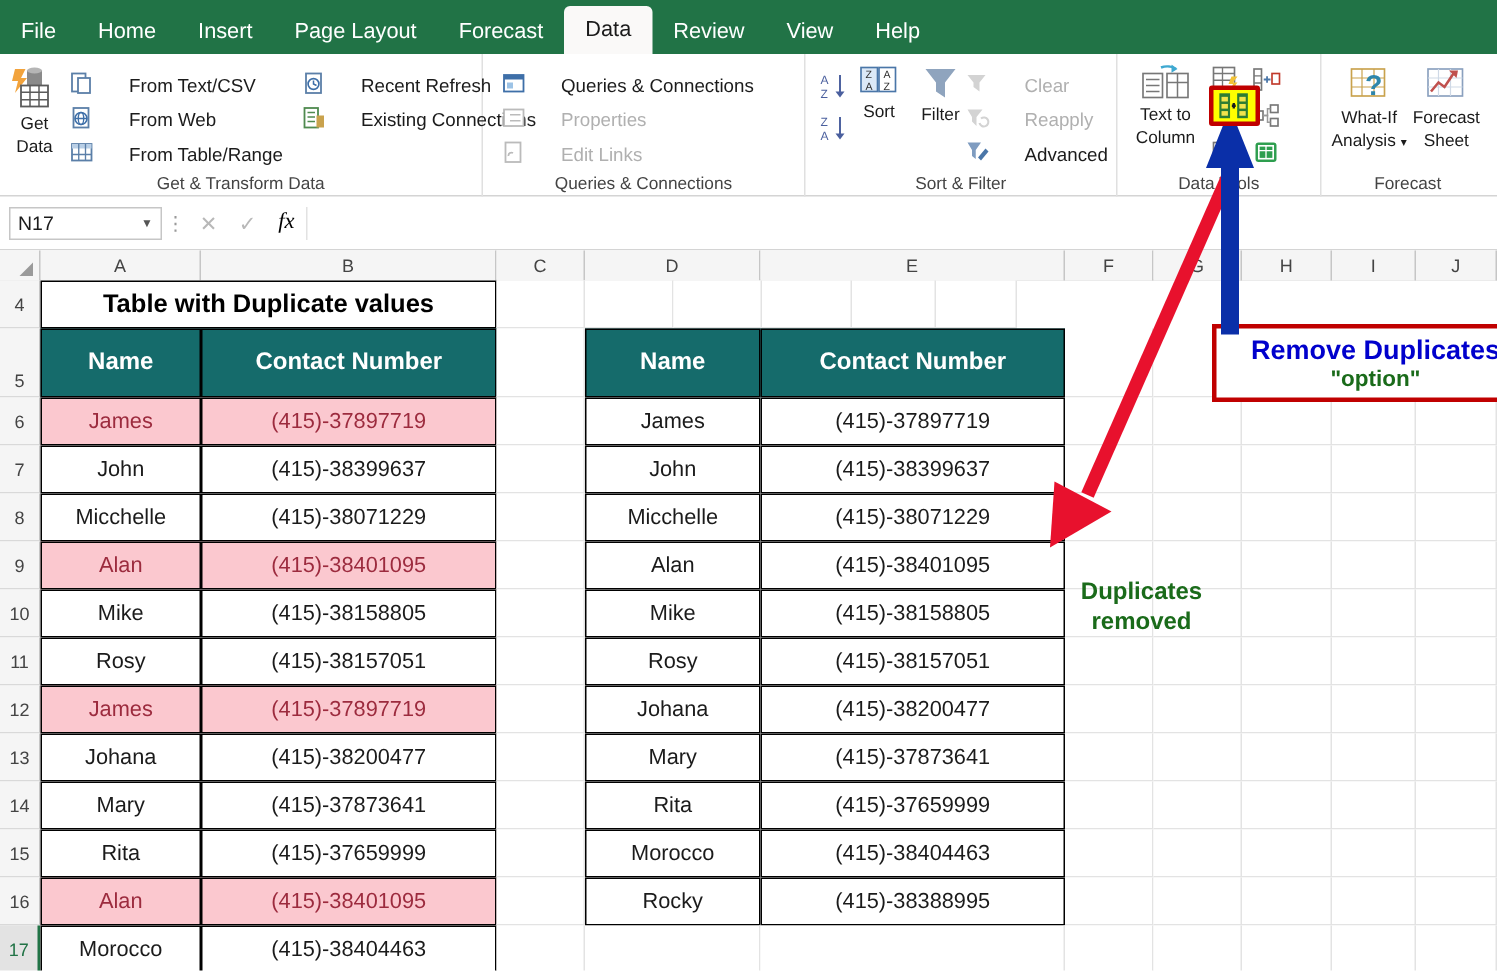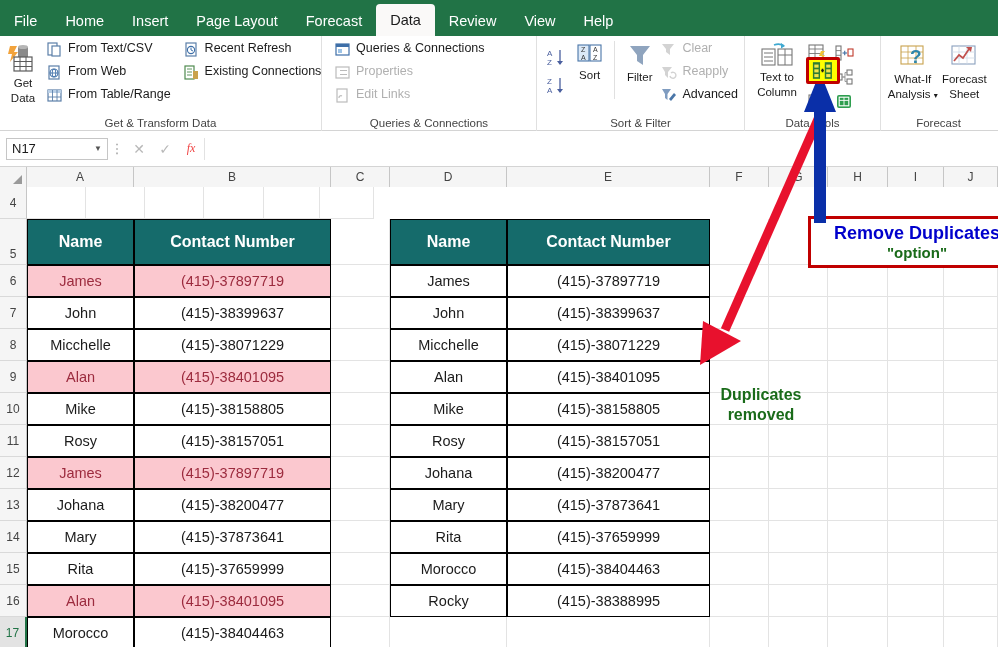--- a/index.html
+++ b/index.html
@@ -78,21 +78,21 @@
   .gbody { display: flex; align-items: flex-start; height: 72px; }
 
   .bigbtn {
     display: flex; flex-direction: column; align-items: center;
     width: 54px; font-size: 11.5px; color: #1b1b1b;
     cursor: pointer; line-height: 13px; text-align: center;
     padding-top: 2px;
   }
   .bigbtn .lbl { margin-top: 2px; }
   .smallrow {
-    display: flex; align-items: flex-start; gap: 5px;
+    display: flex; align-items: flex-end; gap: 23px;
     font-size: 12.5px; color: #1b1b1b; height: 23px;
     cursor: pointer; white-space: nowrap;
   }
   .smallrow.dis { color: #b0b0b0; }
   .stack { display: flex; flex-direction: column; justify-content: flex-start; }
 
   
   .ic { width: 17px; height: 17px; flex: 0 0 auto; position: relative; }
   .ic svg { display: block; }
 
@@ -105,21 +105,21 @@
   }
   .namebox {
     width: 102px; height: 22px;
     border: 1px solid #c6c6c6; background: #fff;
     display: flex; align-items: center; justify-content: space-between;
     padding: 0 5px; font-size: 13px; color: #1b1b1b;
   }
   .namebox .car { font-size: 8px; color: #555; }
   .dots { width: 18px; text-align: center; color: #9a9a9a; font-size: 13px; letter-spacing: 0; }
   .fbbtn { width: 26px; text-align: center; color: #b8b8b8; font-size: 14px; }
-  .fbbtn.fx { color: #ef4444; font-style: italic; font-family: "Liberation Serif", serif; font-size: 12px; }
+  .fbbtn.fx { color: #000000; font-style: italic; font-family: "Liberation Serif", serif; font-size: 15px; }
   .finput {
     flex: 1; height: 22px; border: none; outline: none;
     border-left: 1px solid #e2e2e2;
     padding-left: 8px; font-size: 13px;
   }
 
   
   .gridwrap { position: relative; width: 998px; height: 480px; background: #fff; }
 
   .colhdr {
@@ -582,20 +582,21 @@
       <div class="rh">14</div>
       <div class="rh">15</div>
       <div class="rh">16</div>
       <div class="rh sel">17</div>
 
     </div>
 
     <div class="cells">
 
       <div class="grow">
+        <div class="cell ttitle" style="width:304px">Table with Duplicate values</div>
         <div class="cell blank" style="width:59px"></div>
         <div class="cell blank" style="width:59px"></div>
         <div class="cell blank" style="width:59px"></div>
         <div class="cell blank" style="width:60px"></div>
         <div class="cell blank" style="width:56px"></div>
         <div class="cell blank" style="width:54px"></div>
       </div>
 
       <div class="grow" style="height:46px">
         <div class="cell thead" style="width:107px;height:46px">Name</div>

